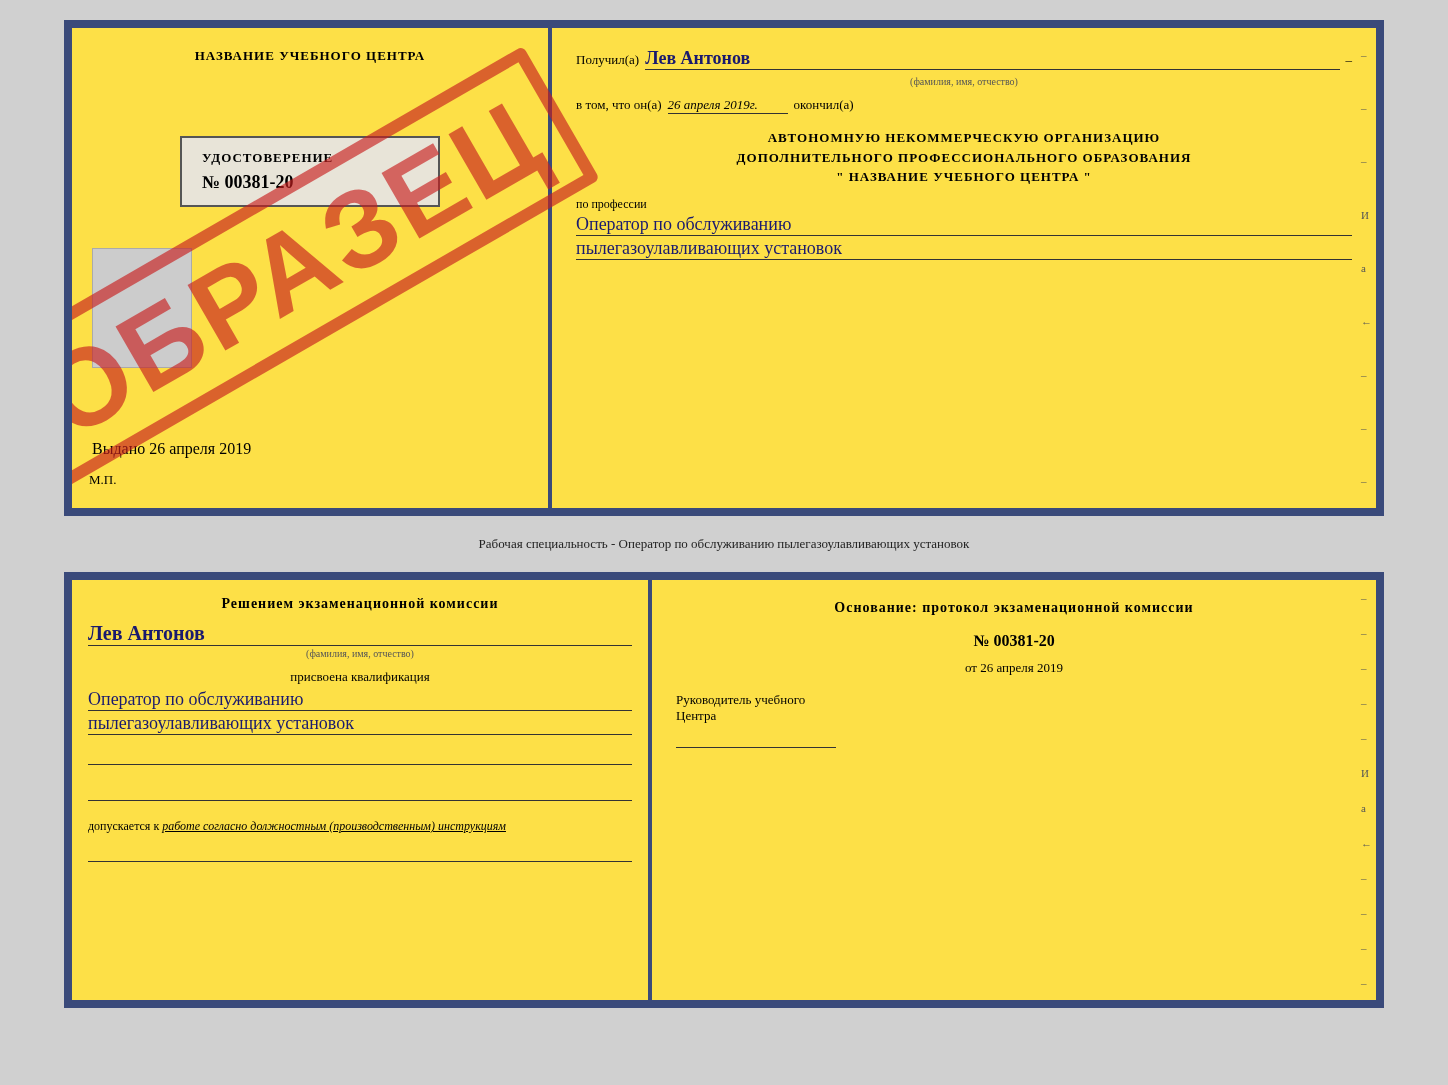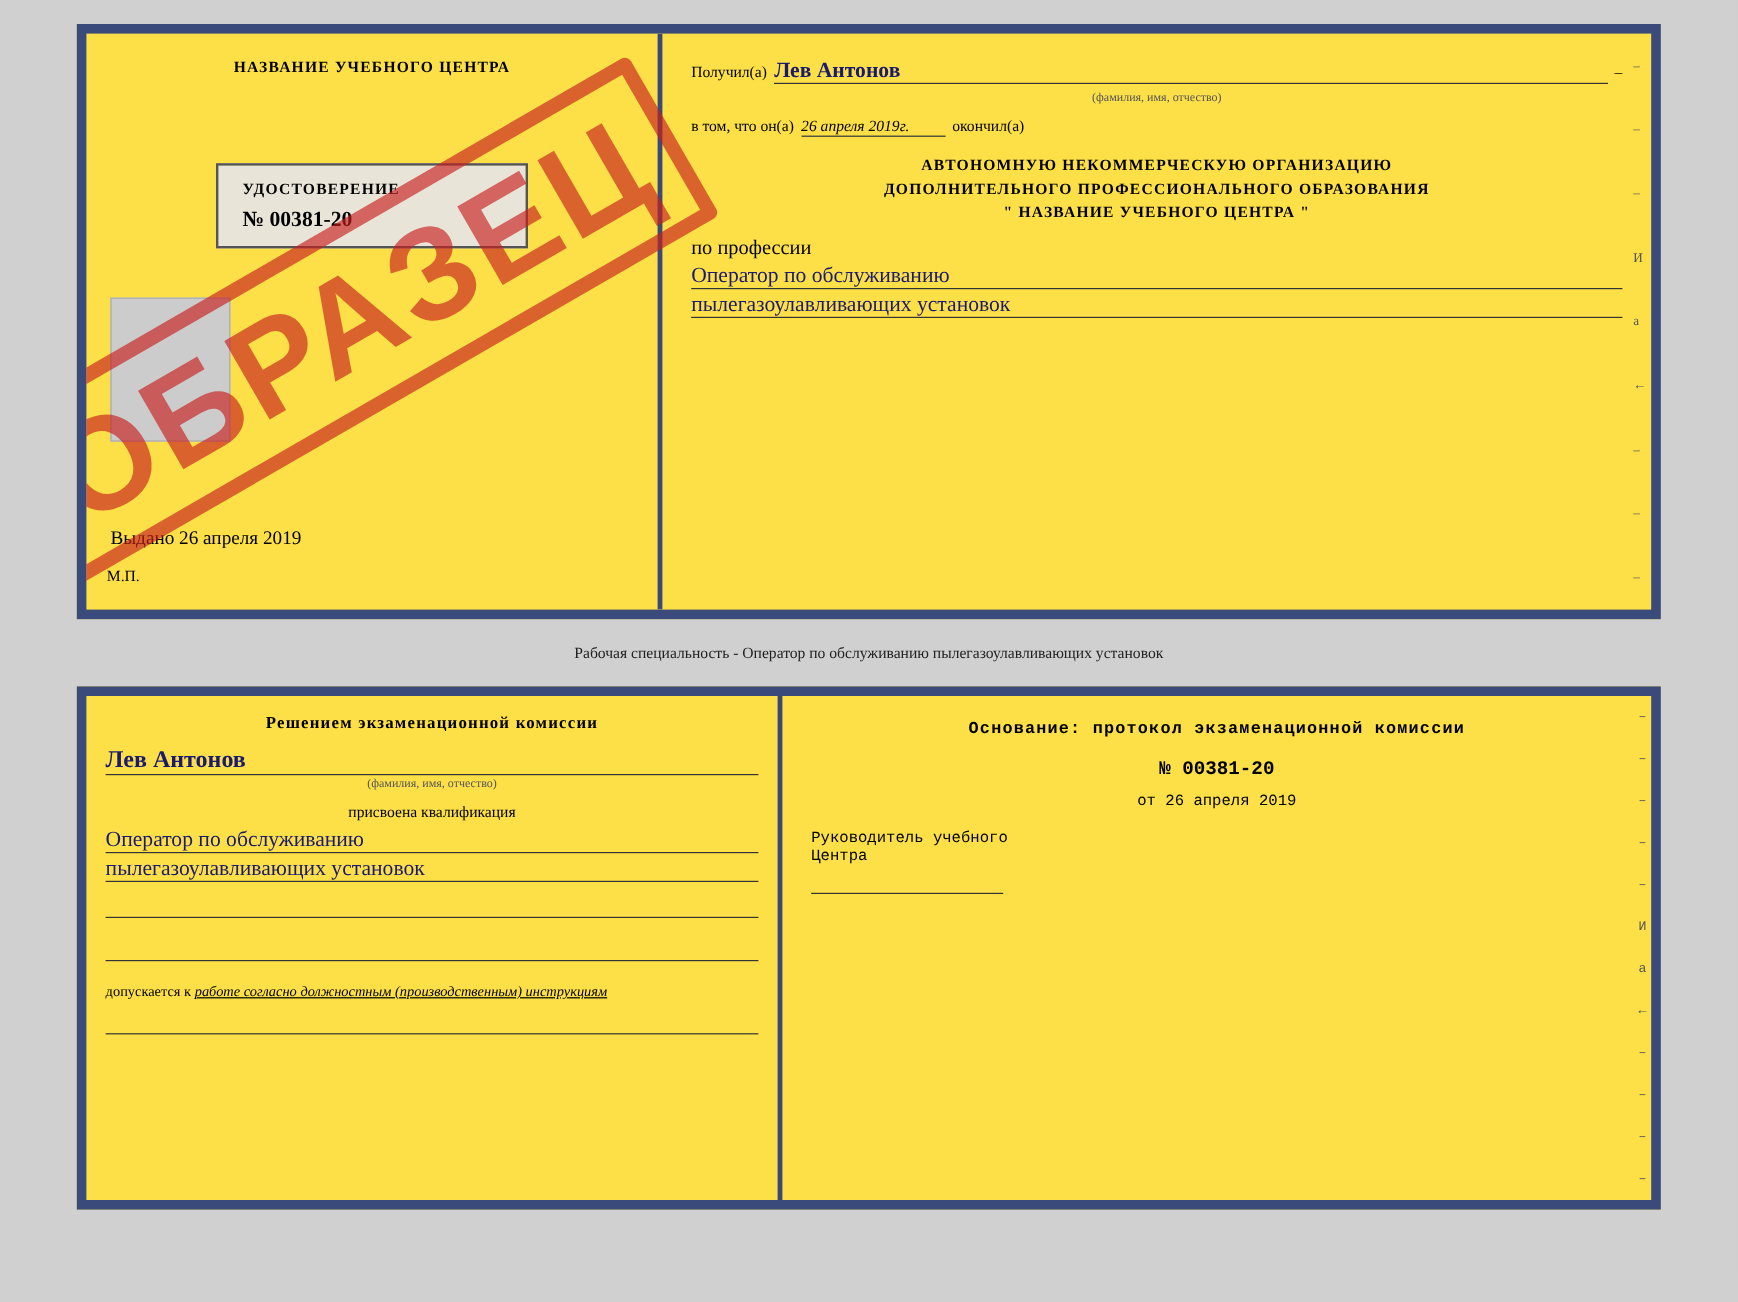--- a/index.html
+++ b/index.html
@@ -175,21 +175,21 @@
       font-size: 13px;
       font-weight: bold;
       text-align: center;
       letter-spacing: 1px;
       text-transform: uppercase;
       margin: 14px 0 4px;
       line-height: 1.5;
     }
 
     .profession-label {
-      font-size: 17px;
+      font-size: 12px;
       margin: 10px 0 2px;
     }
 
     .profession-name {
       font-family: 'Segoe Script', cursive, 'Times New Roman', serif;
       font-size: 18px;
       color: #1a1a6e;
       border-bottom: 1px solid #333;
       display: block;
       margin-bottom: 2px;
@@ -231,21 +231,20 @@
       padding: 16px;
       position: relative;
       display: flex;
       flex-direction: column;
     }
 
     .doc-right-bottom {
       flex: 1;
       padding: 20px 24px;
       position: relative;
-      font-family: Liberation Mono, monospace;
     }
 
     .decision-text {
       font-size: 14px;
       font-weight: bold;
       letter-spacing: 1px;
       text-align: center;
       margin-bottom: 10px;
     }
 

